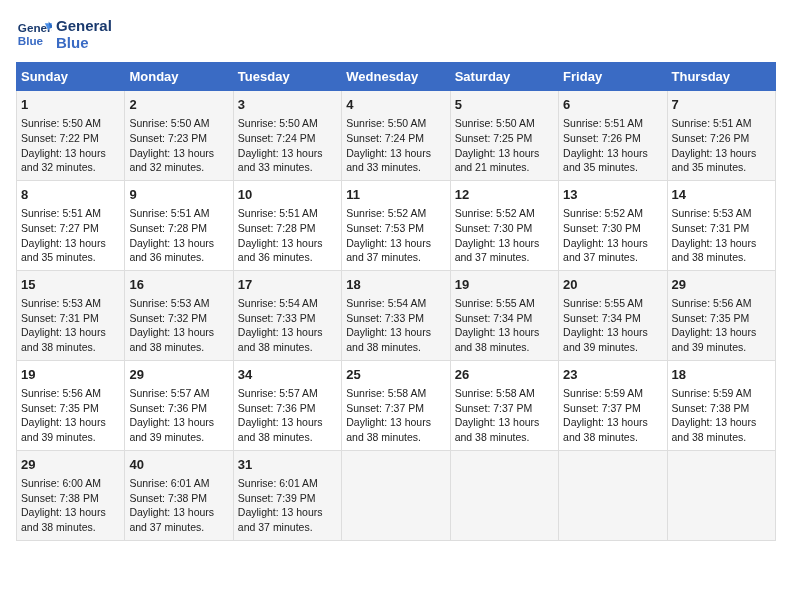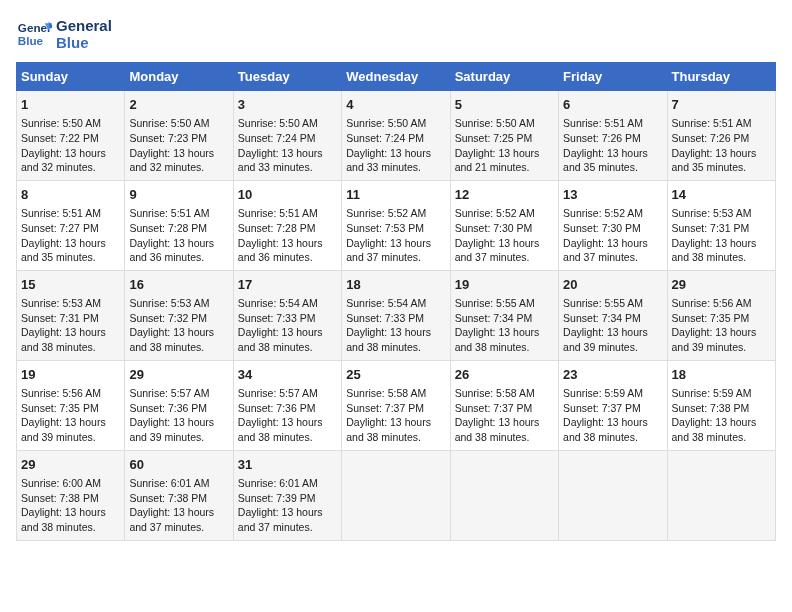--- a/index.html
+++ b/index.html
@@ -146,21 +146,21 @@
         <td><span class="day-num">19</span><span>Sunrise: 5:56 AM</span><br><span>Sunset: 7:35 PM</span><br><span>Daylight: 13 hours</span><br><span>and 39 minutes.</span></td>
         <td><span class="day-num">29</span><span>Sunrise: 5:57 AM</span><br><span>Sunset: 7:36 PM</span><br><span>Daylight: 13 hours</span><br><span>and 39 minutes.</span></td>
         <td><span class="day-num">34</span><span>Sunrise: 5:57 AM</span><br><span>Sunset: 7:36 PM</span><br><span>Daylight: 13 hours</span><br><span>and 38 minutes.</span></td>
         <td><span class="day-num">25</span><span>Sunrise: 5:58 AM</span><br><span>Sunset: 7:37 PM</span><br><span>Daylight: 13 hours</span><br><span>and 38 minutes.</span></td>
         <td><span class="day-num">26</span><span>Sunrise: 5:58 AM</span><br><span>Sunset: 7:37 PM</span><br><span>Daylight: 13 hours</span><br><span>and 38 minutes.</span></td>
         <td><span class="day-num">23</span><span>Sunrise: 5:59 AM</span><br><span>Sunset: 7:37 PM</span><br><span>Daylight: 13 hours</span><br><span>and 38 minutes.</span></td>
         <td><span class="day-num">18</span><span>Sunrise: 5:59 AM</span><br><span>Sunset: 7:38 PM</span><br><span>Daylight: 13 hours</span><br><span>and 38 minutes.</span></td>
       </tr>
       <tr>
         <td><span class="day-num">29</span><span>Sunrise: 6:00 AM</span><br><span>Sunset: 7:38 PM</span><br><span>Daylight: 13 hours</span><br><span>and 38 minutes.</span></td>
-        <td><span class="day-num">60</span><span>Sunrise: 6:01 AM</span><br><span>Sunset: 7:38 PM</span><br><span>Daylight: 13 hours</span><br><span>and 37 minutes.</span></td>
+        <td><span class="day-num">40</span><span>Sunrise: 6:01 AM</span><br><span>Sunset: 7:38 PM</span><br><span>Daylight: 13 hours</span><br><span>and 37 minutes.</span></td>
         <td><span class="day-num">31</span><span>Sunrise: 6:01 AM</span><br><span>Sunset: 7:39 PM</span><br><span>Daylight: 13 hours</span><br><span>and 37 minutes.</span></td>
         <td class="empty-cell"></td>
         <td class="empty-cell"></td>
         <td class="empty-cell"></td>
         <td class="empty-cell"></td>
       </tr>
     </tbody>
 </table>
 
 </body></html>

